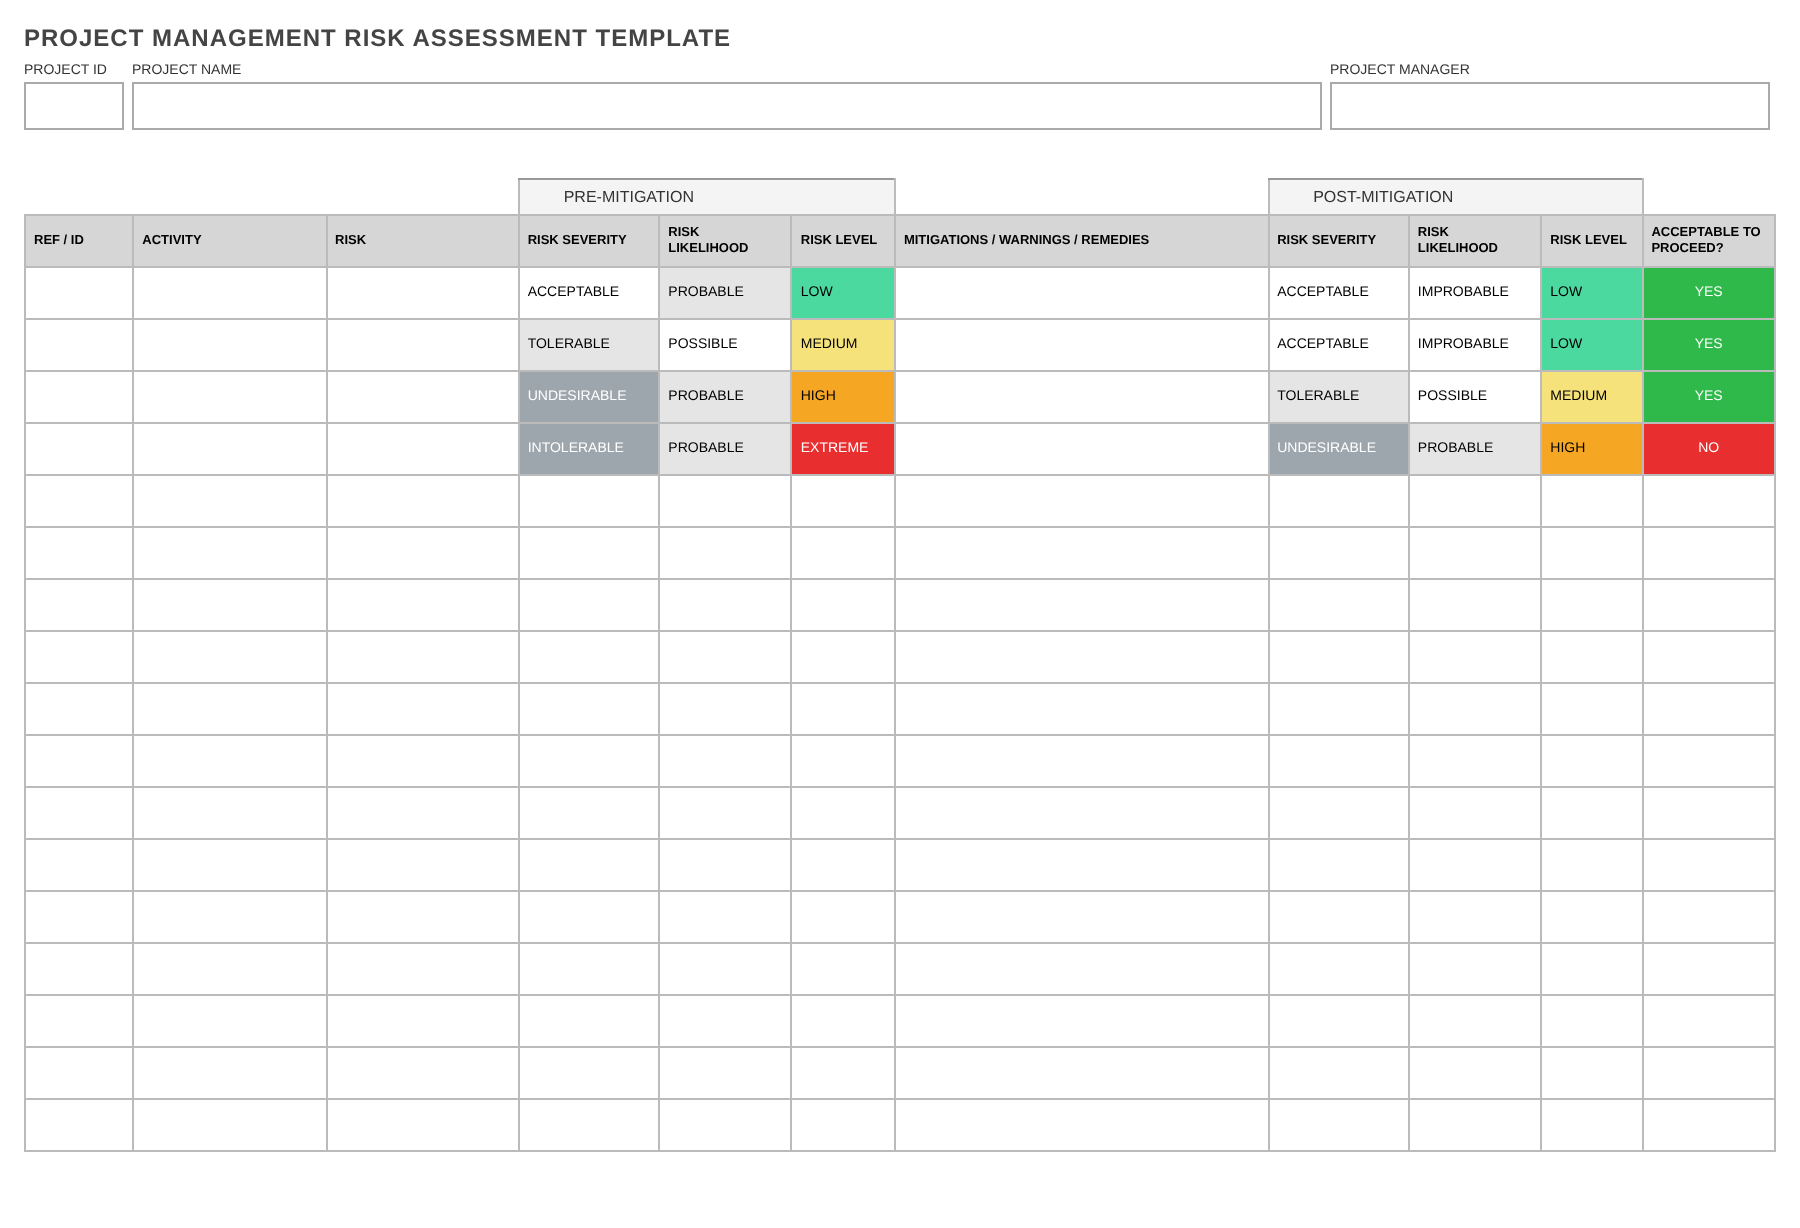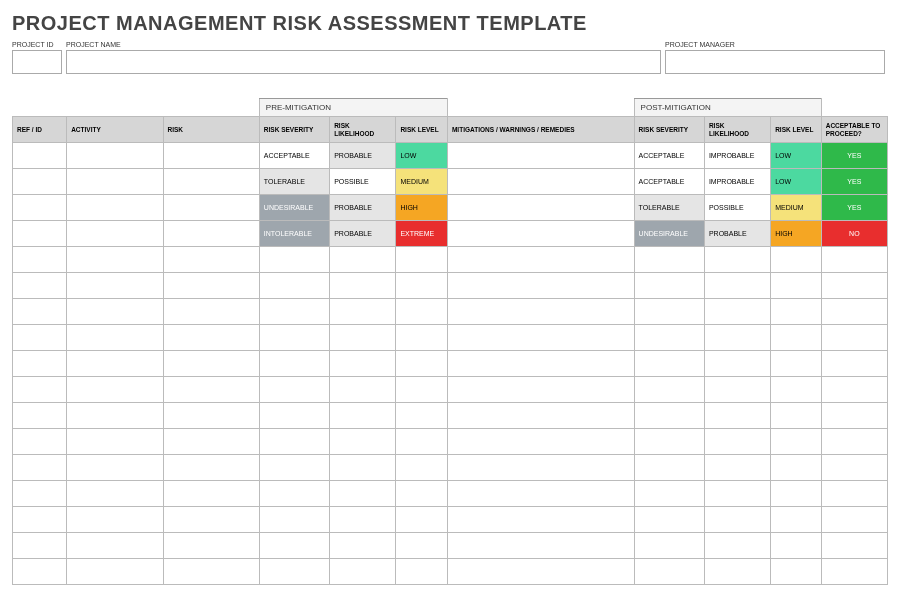--- a/index.html
+++ b/index.html
@@ -1,28 +1,28 @@
 <!DOCTYPE html>
 <html><head>
   <meta charset="utf-8">
   <style>
     * { box-sizing: border-box; margin: 0; padding: 0; }
     body { font-family: Arial, sans-serif; background: #fff; padding: 12px; width: 900px; height: 614px; }
-    .title { font-size: 20px; font-weight: bold; color: #444; margin-bottom: 6px; letter-spacing: 0.5px; }
+    .title { font-size: 12px; font-weight: bold; color: #444; margin-bottom: 6px; letter-spacing: 0.5px; }
     .header-row { display: flex; gap: 0; margin-bottom: 24px; }
     .header-field { display: flex; flex-direction: column; }
     .header-field.id { width: 50px; }
     .header-field.name { width: 595px; margin-left: 4px; }
     .header-field.manager { width: 220px; margin-left: 4px; }
     .header-label { font-size: 7px; color: #333; margin-bottom: 2px; }
     .header-input { height: 24px; border: 1px solid #aaa; background: #fff; }
 
     table { border-collapse: collapse; width: 100%; }
     td, th { border: 1px solid #bbb; font-size: 7px; padding: 0; }
-    .group-hdr td { background: #f4f4f4; height: 18px; font-size: 8px; font-weight: normal; padding-left: 6px; color: #333; border-top: 1px solid #999; }
+    .group-hdr td { background: #f4f4f4; height: 18px; font-size: 8px; font-weight: normal; padding-left: 22px; color: #333; border-top: 1px solid #999; }
     .group-hdr td.noborder { background: transparent; border-top: none; border-left: none; border-right: none; }
     .col-hdr td { background: #d6d6d6; height: 26px; font-size: 6.5px; font-weight: bold; padding: 3px 4px; line-height: 1.2; vertical-align: middle; }
     .data-row td { height: 26px; padding: 0 4px; vertical-align: middle; font-size: 7px; }
     .empty-row td { height: 26px; background: #fff; }
     .cell-sel { background: #e5e5e5; }
     .cell-sel-d { background: #9ea6ad; color: #fff; }
     .cell-low { background: #4cd9a0; }
     .cell-med { background: #f5e27a; }
     .cell-high { background: #f5a623; }
     .cell-ext { background: #e82e2e; color: #fff; }

